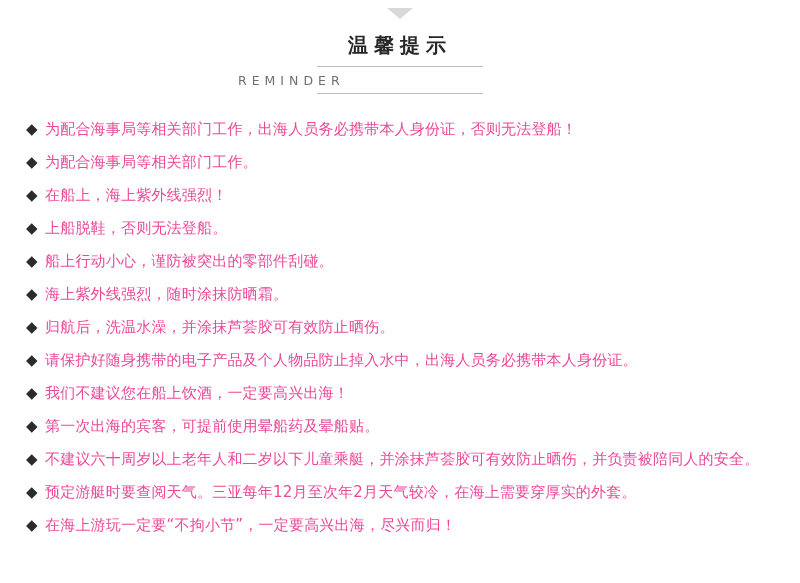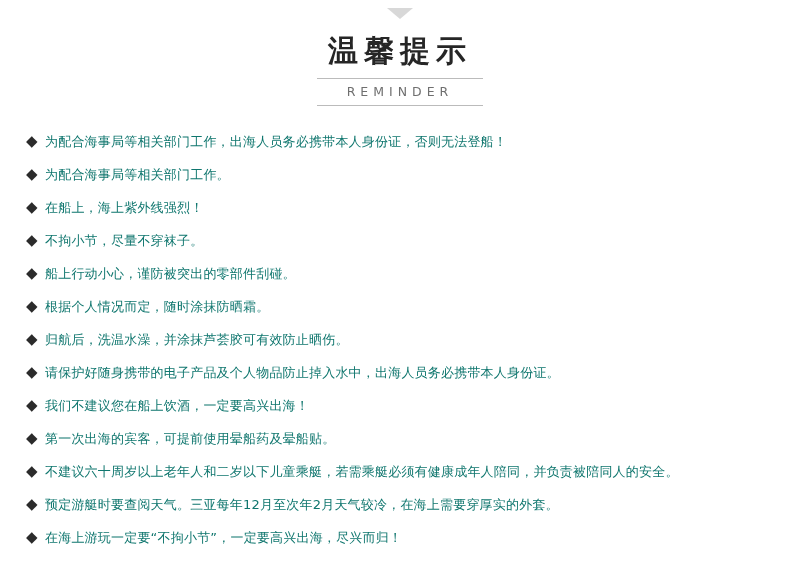--- a/index.html
+++ b/index.html
@@ -34,35 +34,35 @@
     border-top: 11px solid #d8d8d8;
   }
 
   
   .header {
     padding-top: 34px;
     text-align: center;
   }
   .title-cn {
     font-family: "DejaVu Serif", "Liberation Serif", serif;
-    font-size: 30px;
+    font-size: 20px;
     font-weight: bold;
     letter-spacing: 6px;
     color: #262626;
     line-height: 1.15;
   }
   .subtitle-row {
     margin: 9px auto 0 auto;
     width: 336px;
     height: 26px;
     border: 1px solid #bbbbbb;
     position: relative;
     display: flex;
     align-items: center;
-    justify-content: center;
+    justify-content: flex-start;
   }
   .subtitle-row::before,
   .subtitle-row::after {
     content: "";
     position: absolute;
     top: -1px;
     width: 86px;
     height: 28px;
     background: #ffffff;
   }
@@ -95,23 +95,23 @@
     width: 19px;
     font-size: 15px;
     line-height: 27px;
     color: #2b2b2b;
     text-align: left;
     user-select: none;
   }
   .item-text {
     flex: 1 1 auto;
     font-family: "DejaVu Sans", "Liberation Sans", sans-serif;
-    font-size: 13px;
+    font-size: 15px;
     line-height: 27px;
-    color: #0f766e;
+    color: #ec4899;
     letter-spacing: 0.2px;
     text-align: justify;
   }
 </style>
 </head>
 <body>
 
 <div class="page">
 
   <div class="top-arrow"></div>
@@ -131,49 +131,49 @@
     <li class="list-item">
       <span class="bullet">◆</span>
       <span class="item-text">为配合海事局等相关部门工作。</span>
     </li>
     <li class="list-item">
       <span class="bullet">◆</span>
       <span class="item-text">在船上，海上紫外线强烈！</span>
     </li>
     <li class="list-item">
       <span class="bullet">◆</span>
-      <span class="item-text">不拘小节，尽量不穿袜子。</span>
+      <span class="item-text">上船脱鞋，否则无法登船。</span>
     </li>
     <li class="list-item">
       <span class="bullet">◆</span>
       <span class="item-text">船上行动小心，谨防被突出的零部件刮碰。</span>
     </li>
     <li class="list-item">
       <span class="bullet">◆</span>
-      <span class="item-text">根据个人情况而定，随时涂抹防晒霜。</span>
+      <span class="item-text">海上紫外线强烈，随时涂抹防晒霜。</span>
     </li>
     <li class="list-item">
       <span class="bullet">◆</span>
       <span class="item-text">归航后，洗温水澡，并涂抹芦荟胶可有效防止晒伤。</span>
     </li>
     <li class="list-item">
       <span class="bullet">◆</span>
       <span class="item-text">请保护好随身携带的电子产品及个人物品防止掉入水中，出海人员务必携带本人身份证。</span>
     </li>
     <li class="list-item">
       <span class="bullet">◆</span>
       <span class="item-text">我们不建议您在船上饮酒，一定要高兴出海！</span>
     </li>
     <li class="list-item">
       <span class="bullet">◆</span>
       <span class="item-text">第一次出海的宾客，可提前使用晕船药及晕船贴。</span>
     </li>
     <li class="list-item">
       <span class="bullet">◆</span>
-      <span class="item-text">不建议六十周岁以上老年人和二岁以下儿童乘艇，若需乘艇必须有健康成年人陪同，并负责被陪同人的安全。</span>
+      <span class="item-text">不建议六十周岁以上老年人和二岁以下儿童乘艇，并涂抹芦荟胶可有效防止晒伤，并负责被陪同人的安全。</span>
     </li>
     <li class="list-item">
       <span class="bullet">◆</span>
       <span class="item-text">预定游艇时要查阅天气。三亚每年12月至次年2月天气较冷，在海上需要穿厚实的外套。</span>
     </li>
     <li class="list-item">
       <span class="bullet">◆</span>
       <span class="item-text">在海上游玩一定要“不拘小节”，一定要高兴出海，尽兴而归！</span>
     </li>
   </ul>

